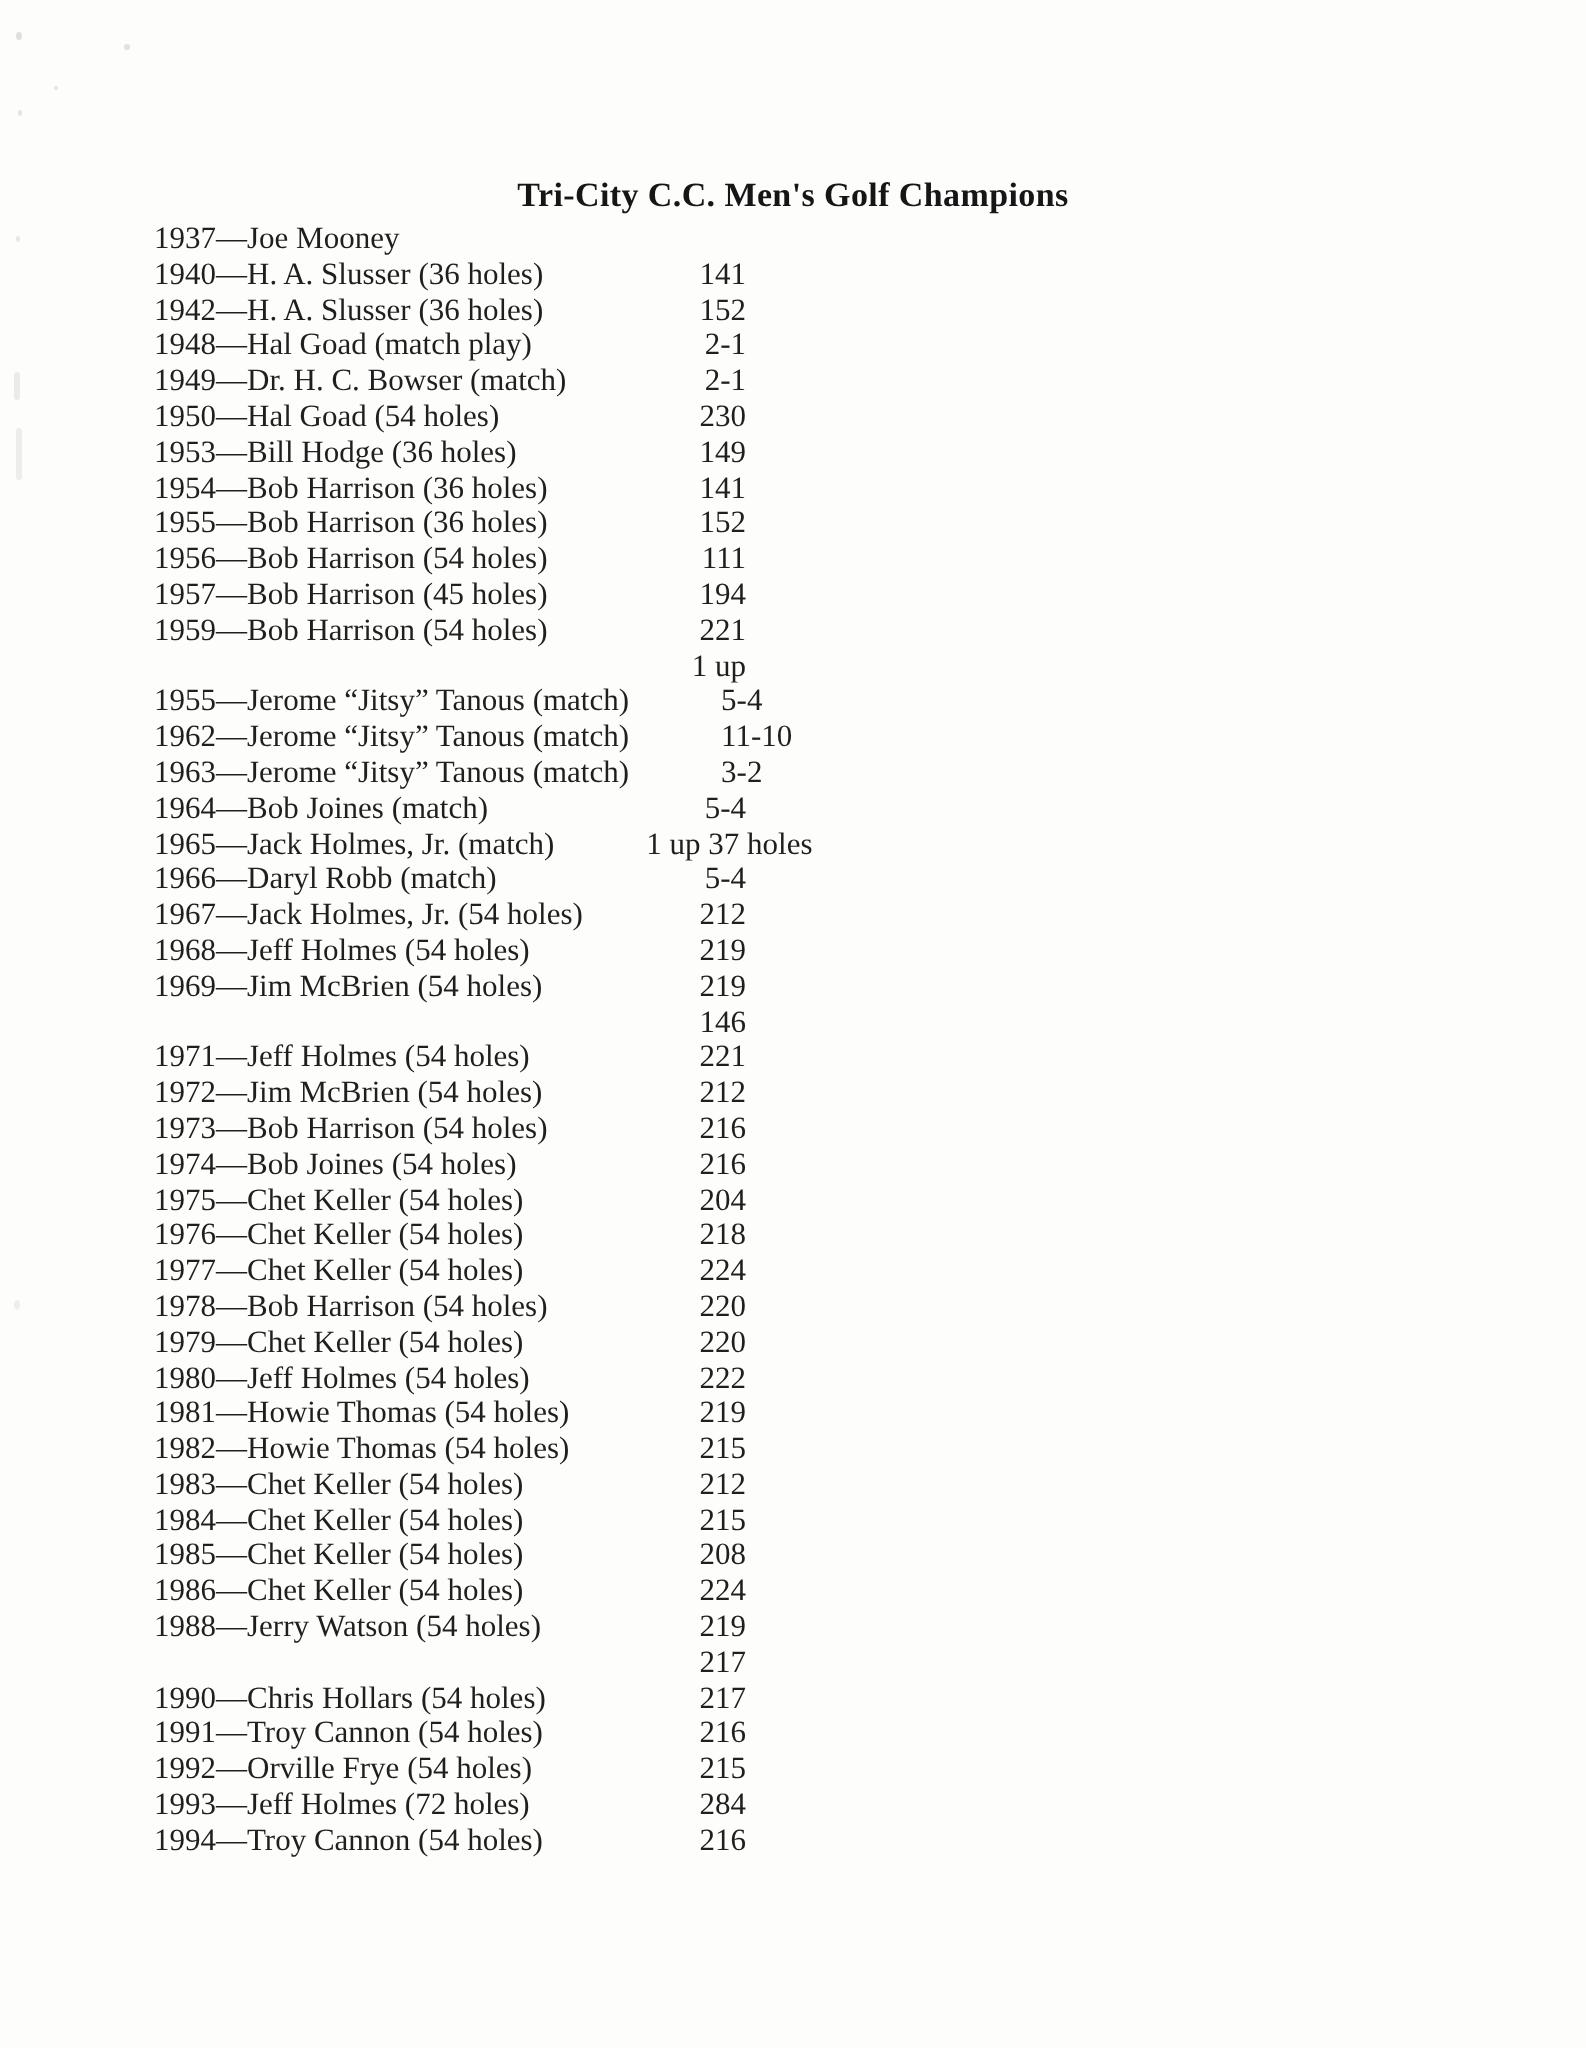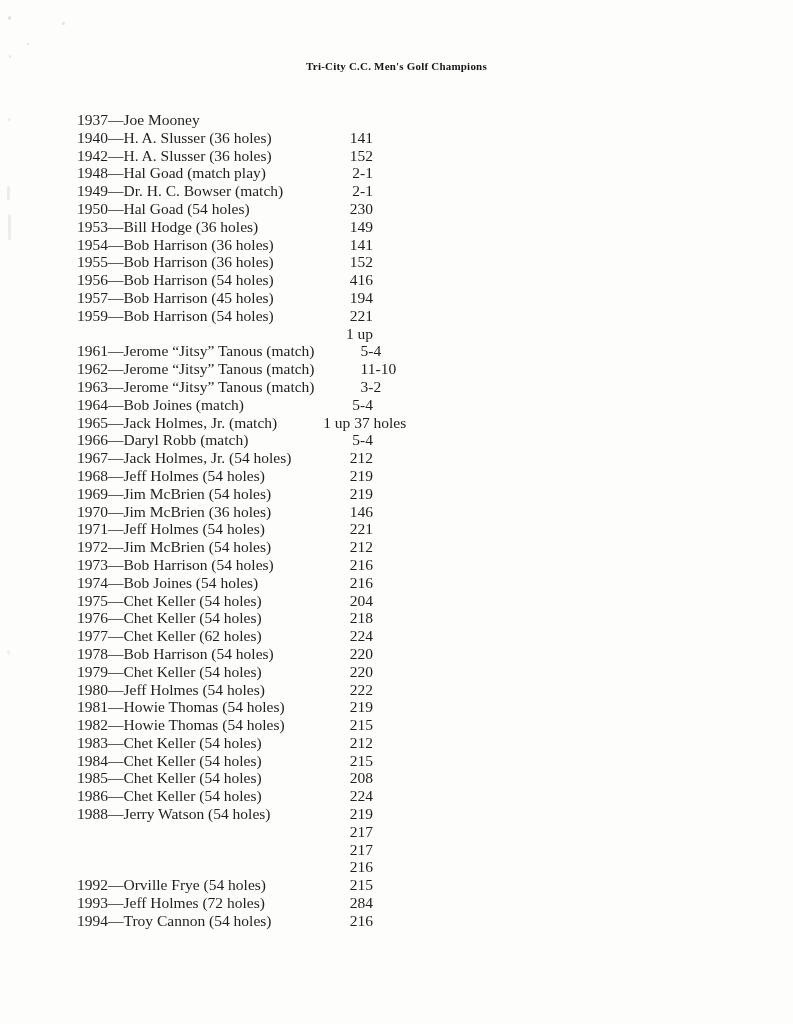--- a/index.html
+++ b/index.html
@@ -11,25 +11,25 @@
     position: relative;
     width: 793px;
     height: 1024px;
     background: #fdfdfc;
     overflow: hidden;
     font-family: "Liberation Serif", "DejaVu Serif", serif;
     color: #1f1f1f;
   }
   .title {
     position: absolute;
-    top: 60px;
+    top: 88px;
     left: 0;
     width: 100%;
     text-align: center;
-    font-size: 11px;
+    font-size: 17px;
     font-weight: bold;
     letter-spacing: 0.2px;
     color: #161616;
   }
   .champions-list {
     position: absolute;
     top: 111px;
     left: 77px;
     width: 296px;
   }
@@ -121,39 +121,39 @@
     <span class="score">141</span>
   </div>
 
   <div class="row">
     <span class="entry">1955—Bob Harrison (36 holes)</span>
     <span class="score">152</span>
   </div>
 
   <div class="row">
     <span class="entry">1956—Bob Harrison (54 holes)</span>
-    <span class="score">416</span>
+    <span class="score">111</span>
   </div>
 
   <div class="row">
     <span class="entry">1957—Bob Harrison (45 holes)</span>
     <span class="score">194</span>
   </div>
 
   <div class="row">
     <span class="entry">1959—Bob Harrison (54 holes)</span>
     <span class="score">221</span>
   </div>
 
   <div class="row">
     <span class="score">1 up</span>
   </div>
 
   <div class="row">
-    <span class="entry">1961—Jerome “Jitsy” Tanous (match)</span>
+    <span class="entry">1955—Jerome “Jitsy” Tanous (match)</span>
     <span class="score">5-4</span>
   </div>
 
   <div class="row">
     <span class="entry">1962—Jerome “Jitsy” Tanous (match)</span>
     <span class="score">11-10</span>
   </div>
 
   <div class="row">
     <span class="entry">1963—Jerome “Jitsy” Tanous (match)</span>
@@ -184,21 +184,20 @@
     <span class="entry">1968—Jeff Holmes (54 holes)</span>
     <span class="score">219</span>
   </div>
 
   <div class="row">
     <span class="entry">1969—Jim McBrien (54 holes)</span>
     <span class="score">219</span>
   </div>
 
   <div class="row">
-    <span class="entry">1970—Jim McBrien (36 holes)</span>
     <span class="score">146</span>
   </div>
 
   <div class="row">
     <span class="entry">1971—Jeff Holmes (54 holes)</span>
     <span class="score">221</span>
   </div>
 
   <div class="row">
     <span class="entry">1972—Jim McBrien (54 holes)</span>
@@ -219,21 +218,21 @@
     <span class="entry">1975—Chet Keller (54 holes)</span>
     <span class="score">204</span>
   </div>
 
   <div class="row">
     <span class="entry">1976—Chet Keller (54 holes)</span>
     <span class="score">218</span>
   </div>
 
   <div class="row">
-    <span class="entry">1977—Chet Keller (62 holes)</span>
+    <span class="entry">1977—Chet Keller (54 holes)</span>
     <span class="score">224</span>
   </div>
 
   <div class="row">
     <span class="entry">1978—Bob Harrison (54 holes)</span>
     <span class="score">220</span>
   </div>
 
   <div class="row">
     <span class="entry">1979—Chet Keller (54 holes)</span>
@@ -279,24 +278,26 @@
   <div class="row">
     <span class="entry">1988—Jerry Watson (54 holes)</span>
     <span class="score">219</span>
   </div>
 
   <div class="row">
     <span class="score">217</span>
   </div>
 
   <div class="row">
+    <span class="entry">1990—Chris Hollars (54 holes)</span>
     <span class="score">217</span>
   </div>
 
   <div class="row">
+    <span class="entry">1991—Troy Cannon (54 holes)</span>
     <span class="score">216</span>
   </div>
 
   <div class="row">
     <span class="entry">1992—Orville Frye (54 holes)</span>
     <span class="score">215</span>
   </div>
 
   <div class="row">
     <span class="entry">1993—Jeff Holmes (72 holes)</span>

